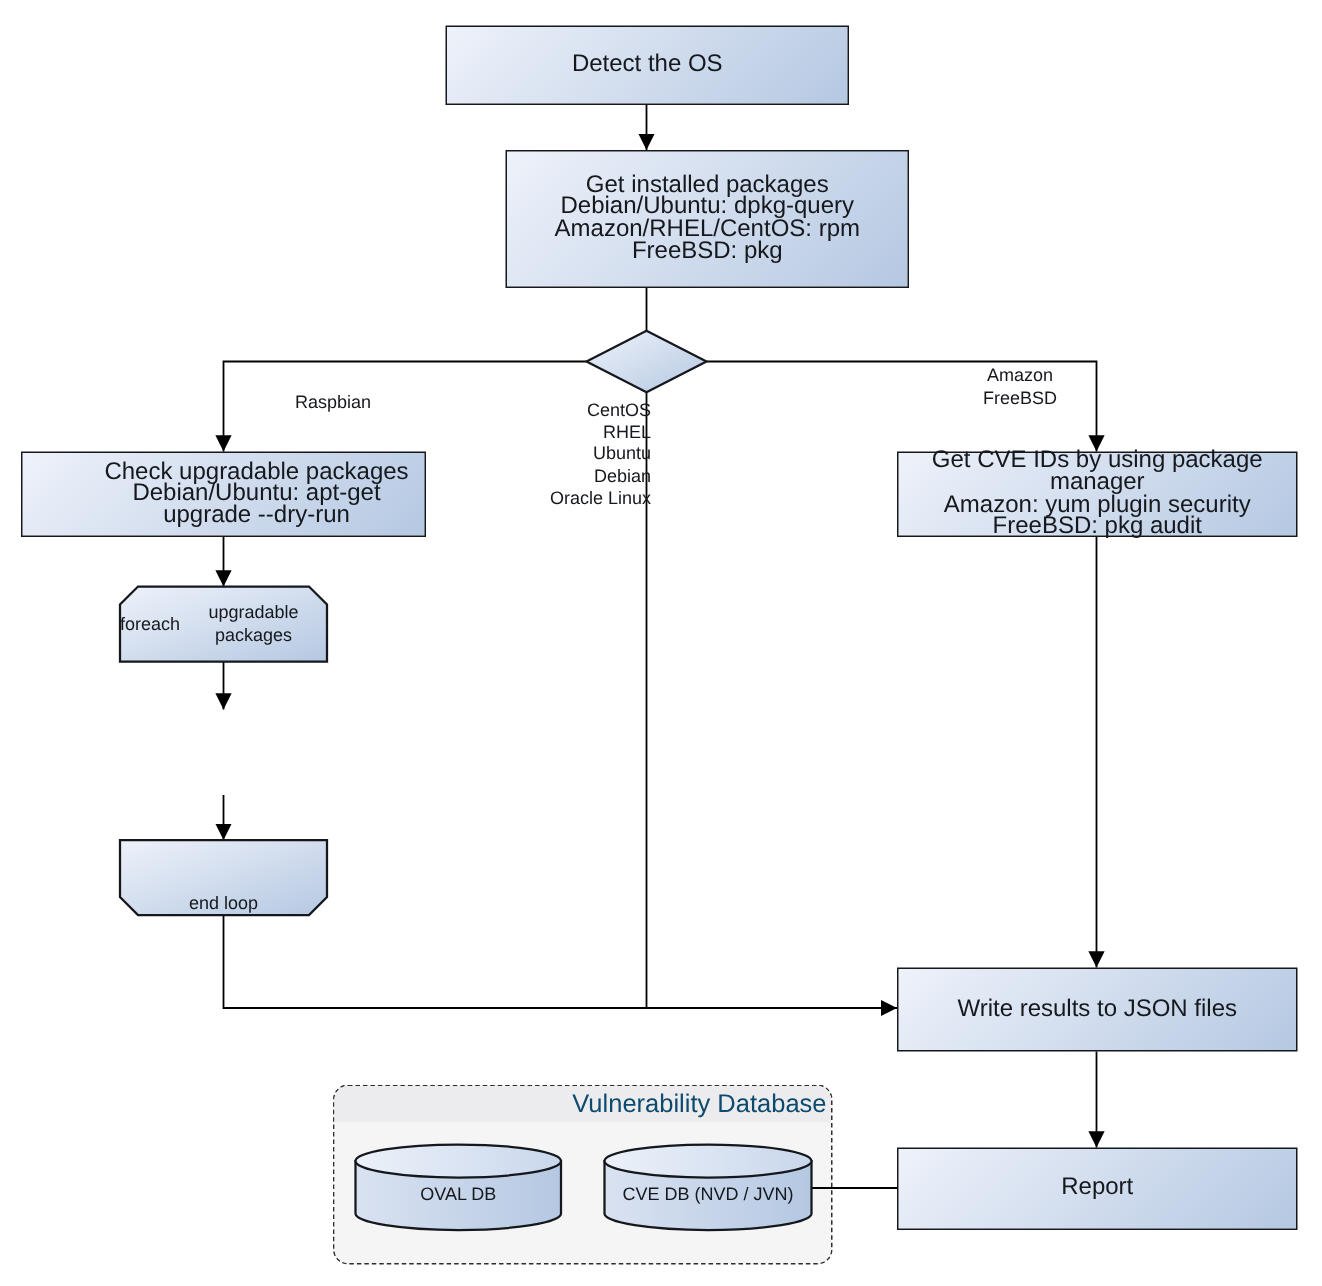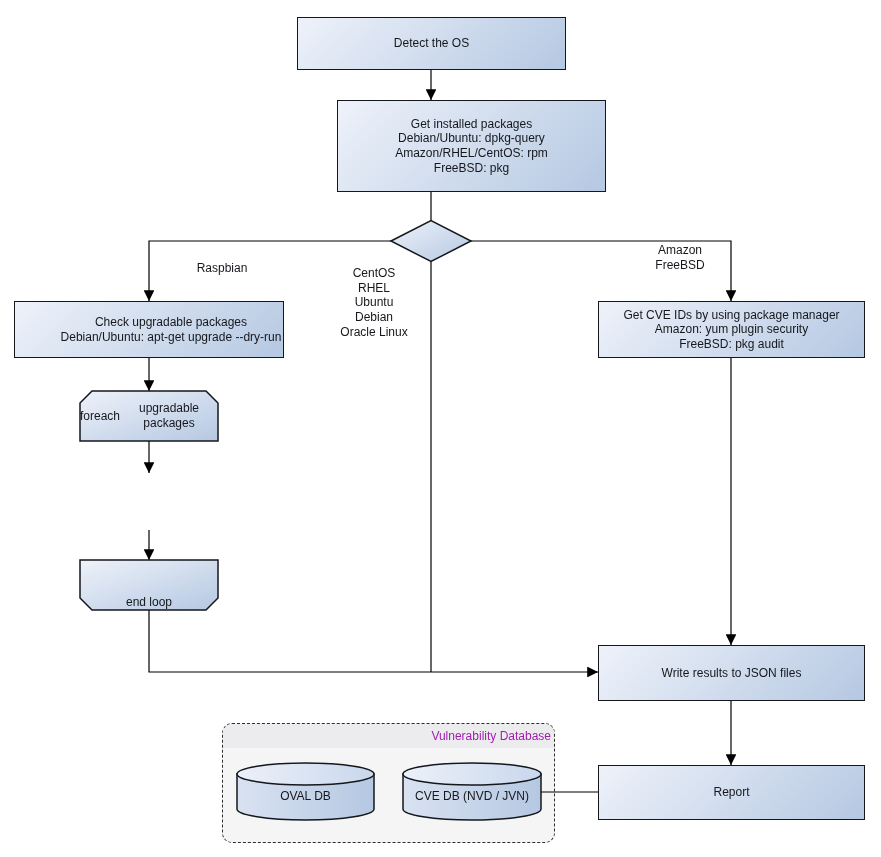--- a/index.html
+++ b/index.html
@@ -6,40 +6,40 @@
   .canvas{
     position:relative;width:881px;height:857px;background:#ffffff;
     font-family:"Liberation Sans",sans-serif;color:#15181c;overflow:hidden;
   }
   .wires{position:absolute;left:0;top:0;z-index:1;}
   .node{
     position:absolute;box-sizing:border-box;z-index:2;
     display:flex;flex-direction:column;align-items:center;justify-content:center;
     background:linear-gradient(135deg,#eef2fa 0%,#b5c8e2 100%);
     border:1.5px solid #14171c;
-    font-size:12px;line-height:14.6px;text-align:center;
+    font-size:16px;line-height:14.6px;text-align:center;
   }
   .overlay{
     position:absolute;box-sizing:border-box;z-index:2;background:none;border:none;
     display:flex;align-items:center;justify-content:center;
     font-size:12px;line-height:14.6px;text-align:center;
   }
   .label{
     position:absolute;z-index:2;font-size:12px;line-height:14.7px;text-align:center;
   }
   .line{white-space:pre-wrap;display:block;}
   .vdb{
     position:absolute;left:222px;top:723px;width:333px;height:120px;box-sizing:border-box;
     border:1.3px dashed #2e2e2e;border-radius:10px;background:#f5f5f6;z-index:0;
   }
   .vdb-header{
     position:absolute;left:0;top:0;right:0;height:24px;box-sizing:border-box;
     background:#ececee;border-radius:9px 9px 0 0;
     display:flex;align-items:center;justify-content:flex-end;
-    padding-right:3px;font-size:12px;color:#a21caf;
+    padding-right:3px;font-size:17px;color:#0c4a6e;
   }
 </style>
 </head>
 <body>
 
 <div class="canvas">
 
   <div class="vdb">
     <div class="vdb-header">Vulnerability Database</div>
   </div>
@@ -132,21 +132,21 @@
   </div>
 
   <div class="node" style="left:598px;top:765px;width:267px;height:55px;">
     <span class="line">Report</span>
   </div>
 
   <div class="label" style="left:172px;top:261px;width:100px;">
     <span class="line">Raspbian</span>
   </div>
 
-  <div class="label" style="left:314px;top:266px;width:120px;">
+  <div class="label" style="left:314px;top:266px;width:120px;text-align:right;">
     <span class="line">CentOS</span>
     <span class="line">RHEL</span>
     <span class="line">Ubuntu</span>
     <span class="line">Debian</span>
     <span class="line">Oracle Linux</span>
   </div>
 
   <div class="label" style="left:630px;top:243px;width:100px;">
     <span class="line">Amazon</span>
     <span class="line">FreeBSD</span>

